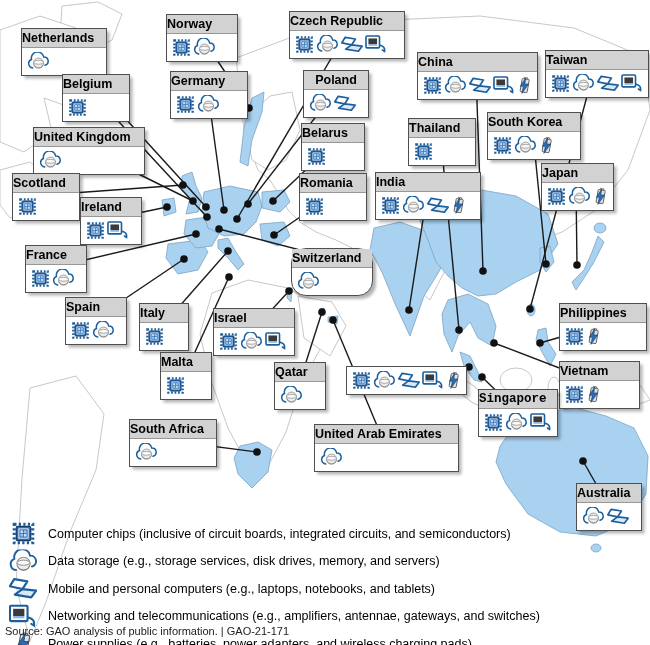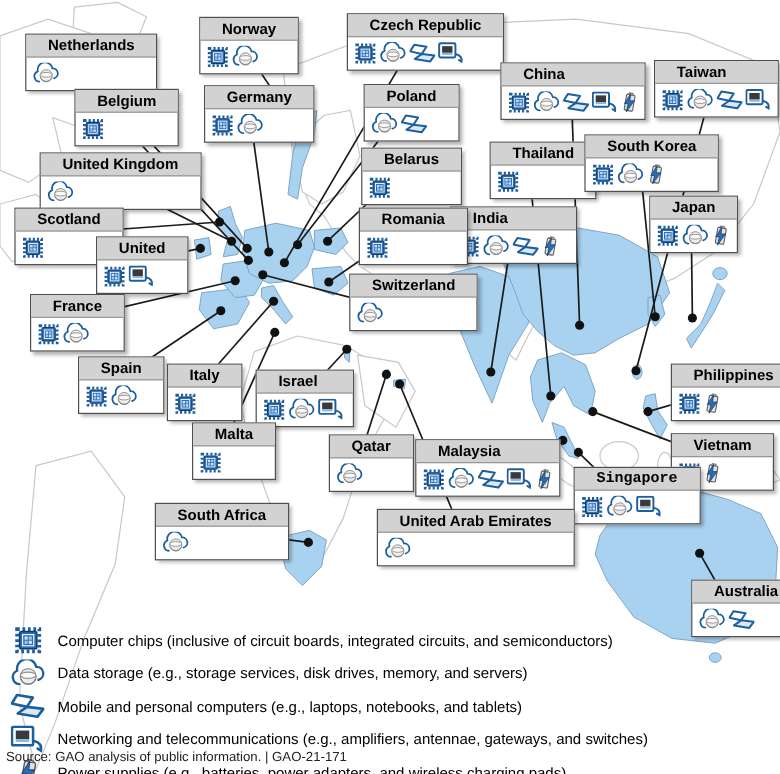--- a/index.html
+++ b/index.html
@@ -4,21 +4,21 @@
 <style>
   html,body{margin:0;padding:0;background:#fff;}
   #stage{position:relative;width:650px;height:645px;overflow:hidden;background:#fff;
          font-family:"Liberation Sans",sans-serif;}
   svg.map-svg{position:absolute;left:0;top:0;z-index:0;}
   svg#lines-svg{position:absolute;left:0;top:0;z-index:2;pointer-events:none;}
   .country-box{position:absolute;z-index:3;background:#fff;border:1.5px solid #4f4f4f;
                box-shadow:2.5px 2.5px 3px rgba(0,0,0,.30);}
   .country-title{background:#d2d2d2;border-bottom:1px solid #979797;
                  font-weight:bold;font-size:12.5px;color:#000;line-height:16px;
-                 padding:1px 18px;white-space:nowrap;}
+                 padding:1px 0;white-space:nowrap;}
   .country-icons{display:flex;align-items:center;gap:2px;padding:3px 5px 4px;min-height:20px;}
   .icon{flex:0 0 auto;display:block;}
   .icon-chip{width:19px;height:19px;}
   .icon-storage{width:23px;height:18px;}
   .icon-mobile{width:22px;height:17px;}
   .icon-network{width:22px;height:18px;}
   .icon-power{width:15px;height:19px;}
   #legend{position:absolute;left:6px;top:480px;z-index:4;margin-top:40px;}
   .legend-row{display:flex;align-items:center;height:27.5px;}
   .legend-icon{width:34px;display:flex;justify-content:center;align-items:center;}
@@ -335,21 +335,21 @@
   <div class="country-box" style="left: 12px; top: 173px; min-width: 66px;">
     <div class="country-title">Scotland</div>
     <div class="country-icons">
           <svg class="icon icon-chip">
             <use href="#sym-chip" xlink:href="#sym-chip"></use>
           </svg>
         </div>
   </div>
 
   <div class="country-box" style="left: 80px; top: 197px; min-width: 60px;">
-    <div class="country-title">United</div>
+    <div class="country-title">Ireland</div>
     <div class="country-icons">
           <svg class="icon icon-chip">
             <use href="#sym-chip" xlink:href="#sym-chip"></use>
           </svg>
           <svg class="icon icon-network">
             <use href="#sym-network" xlink:href="#sym-network"></use>
           </svg>
         </div>
   </div>
 
@@ -400,21 +400,21 @@
     <div class="country-icons">
           <svg class="icon icon-chip">
             <use href="#sym-chip" xlink:href="#sym-chip"></use>
           </svg>
           <svg class="icon icon-storage">
             <use href="#sym-storage" xlink:href="#sym-storage"></use>
           </svg>
         </div>
   </div>
 
-  <div class="country-box" style="left: 291px; top: 228px; min-width: 80px;">
+  <div class="country-box" style="left: 291px; top: 248px; min-width: 80px; border-radius: 15px;">
     <div class="country-title">Switzerland</div>
     <div class="country-icons">
           <svg class="icon icon-storage">
             <use href="#sym-storage" xlink:href="#sym-storage"></use>
           </svg>
         </div>
   </div>
 
   <div class="country-box" style="left: 65px; top: 297px; min-width: 60px;">
     <div class="country-title">Spain</div>
@@ -476,21 +476,20 @@
   <div class="country-box" style="left: 274px; top: 362px; min-width: 50px;">
     <div class="country-title">Qatar</div>
     <div class="country-icons">
           <svg class="icon icon-storage">
             <use href="#sym-storage" xlink:href="#sym-storage"></use>
           </svg>
         </div>
   </div>
 
   <div class="country-box" style="left: 346px; top: 366px; min-width: 112px;">
-    <div class="country-title">Malaysia</div>
     <div class="country-icons">
           <svg class="icon icon-chip">
             <use href="#sym-chip" xlink:href="#sym-chip"></use>
           </svg>
           <svg class="icon icon-storage">
             <use href="#sym-storage" xlink:href="#sym-storage"></use>
           </svg>
           <svg class="icon icon-mobile">
             <use href="#sym-mobile" xlink:href="#sym-mobile"></use>
           </svg>

